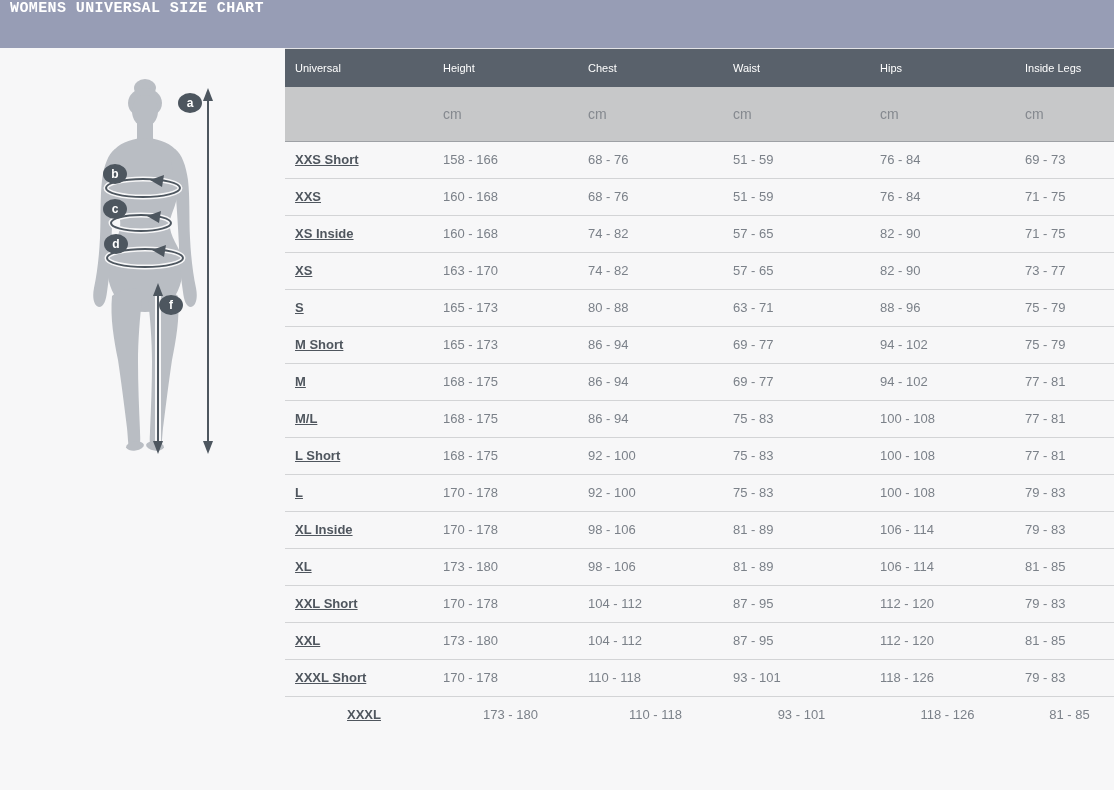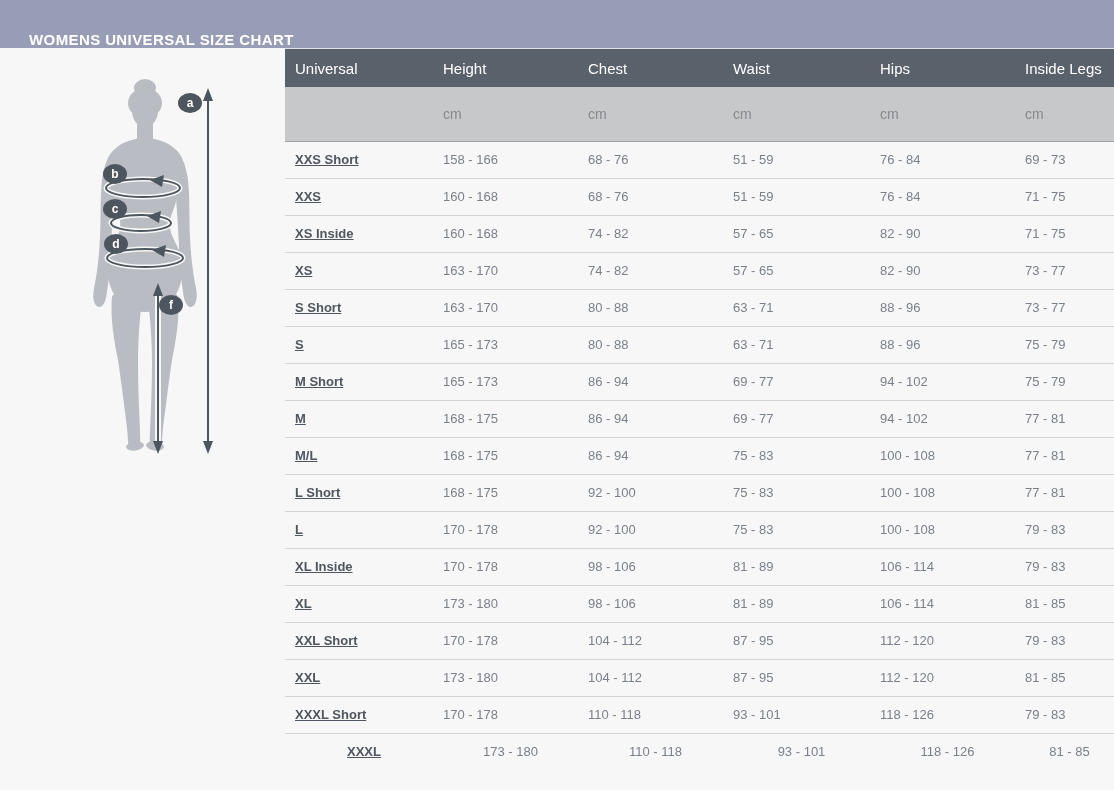--- a/index.html
+++ b/index.html
@@ -14,28 +14,28 @@
     --row-border:#d3d4d6;
     --size-text:#4f565e;
     --value-text:#7b8189;
     --silhouette:#b9bdc3;
     --figure-dark:#4d565f;
   }
   *{margin:0;padding:0;box-sizing:border-box;}
   html,body{background:#fff;}
   body{font-family:"Liberation Sans","DejaVu Sans",sans-serif;}
   .app{width:1114px;height:790px;background:var(--page-bg);overflow:hidden;position:relative;}
-  .banner{height:48px;background:var(--banner-bg);display:flex;align-items:flex-end;padding-left:29px;}
+  .banner{height:48px;background:var(--banner-bg);display:flex;align-items:flex-start;padding-left:10px;font-family:Liberation Mono, monospace;}
   .banner h1{color:var(--banner-text);font-size:15px;font-weight:bold;letter-spacing:.4px;}
   .content{display:flex;height:742px;}
   .figure-panel{width:285px;flex:0 0 285px;position:relative;}
   .table-panel{flex:1;border-top:1px solid #e2e3e6;}
   table{width:100%;border-collapse:collapse;table-layout:fixed;}
   th,td{text-align:left;padding-left:10px;font-weight:normal;}
-  thead th{background:var(--header-bg);color:var(--header-text);font-size:15px;height:38px;}
+  thead th{background:var(--header-bg);color:var(--header-text);font-size:11px;height:38px;}
   tr.unit-row td{background:var(--unit-bg);color:var(--unit-text);font-size:14px;height:54px;border-bottom:1px solid var(--unit-border);}
   tbody td{height:37px;font-size:13px;color:var(--value-text);border-bottom:1px solid var(--row-border);}
   tbody tr:last-child td{border-bottom:none;text-align:center;}
   tbody td.size{color:var(--size-text);font-weight:bold;text-decoration:underline;}
   svg text.badge-letter{fill:#fff;font-family:"Liberation Sans",sans-serif;font-size:12px;font-weight:bold;}
 </style>
 </head>
 <body>
 
 <div class="app">
@@ -192,28 +192,20 @@
 
   <tr>
     <td class="size">XS</td>
     <td>163 - 170</td>
     <td>74 - 82</td>
     <td>57 - 65</td>
     <td>82 - 90</td>
     <td>73 - 77</td>
   </tr>
 
-  <tr>
-    <td class="size">S Short</td>
-    <td>163 - 170</td>
-    <td>80 - 88</td>
-    <td>63 - 71</td>
-    <td>88 - 96</td>
-    <td>73 - 77</td>
-  </tr>
 
   <tr>
     <td class="size">S</td>
     <td>165 - 173</td>
     <td>80 - 88</td>
     <td>63 - 71</td>
     <td>88 - 96</td>
     <td>75 - 79</td>
   </tr>
 

